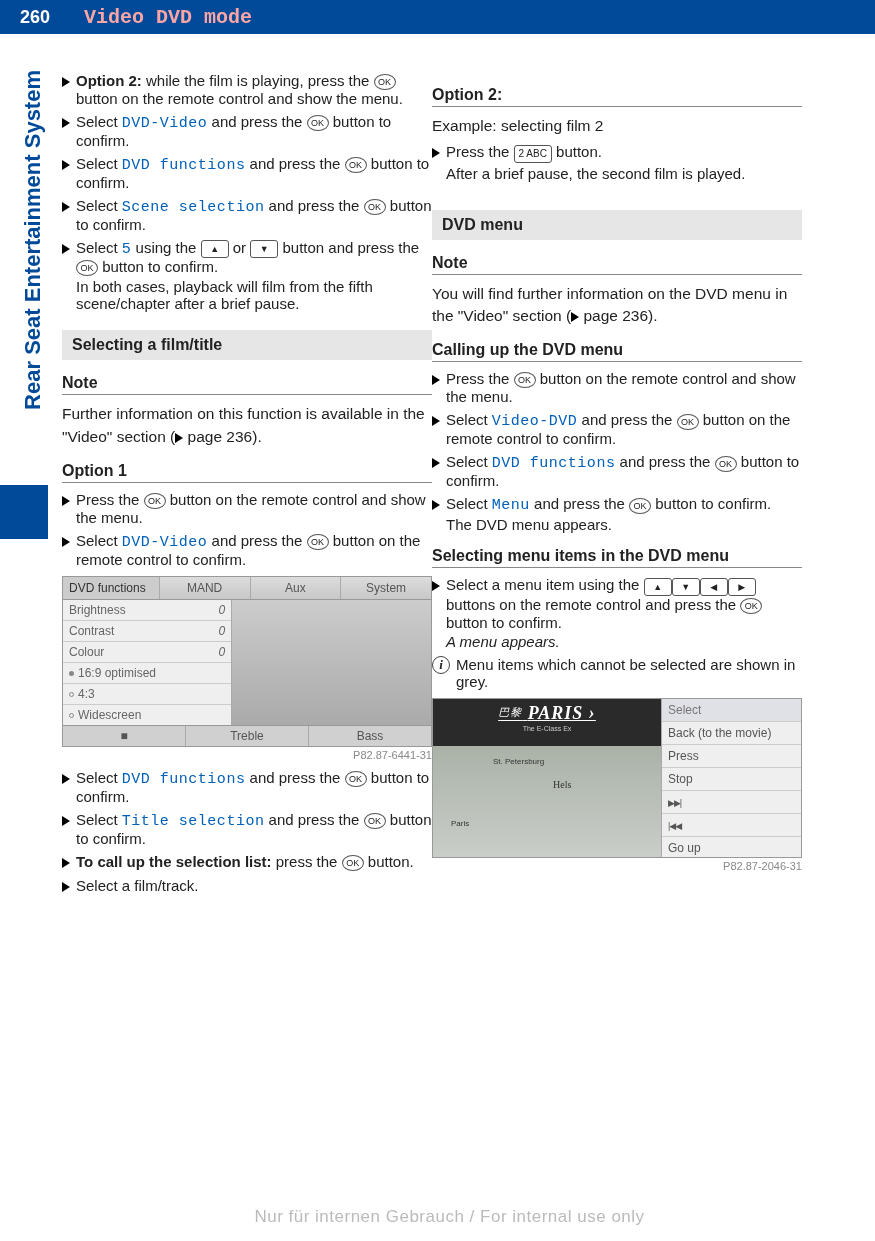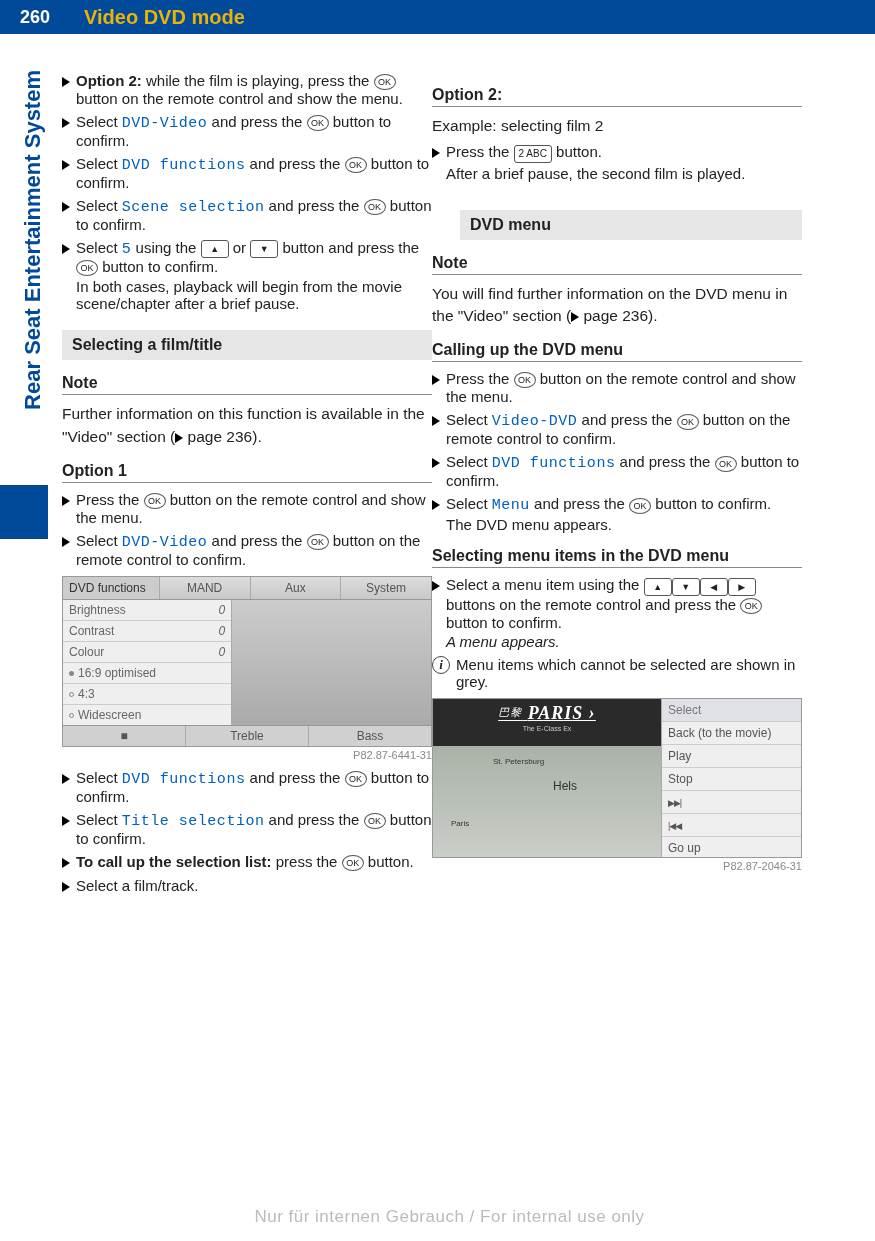--- a/index.html
+++ b/index.html
@@ -22,27 +22,28 @@
     color: #fff;
     width: 70px;
     display: flex;
     align-items: center;
     justify-content: center;
     font-weight: bold;
     font-size: 18px;
   }
   .chapter-title {
     background: #004a99;
-    color: #eab308;
+    color: #fca5a5;
     flex: 1;
     display: flex;
     align-items: center;
     padding-left: 14px;
     font-size: 20px;
     font-weight: bold;
+    font-family: Liberation Mono, monospace;
   }
   .sidebar-tab {
     position: absolute;
     left: 20px;
     top: 70px;
     writing-mode: vertical-rl;
     transform: rotate(180deg);
     color: #004a99;
     font-weight: bold;
     font-size: 22px;
@@ -172,21 +173,21 @@
   }
   .screenshot2 .movie {
     flex: 1;
     background: linear-gradient(#2a2a2a 0%, #2a2a2a 30%, #aab2a8 30%, #c9cec8 100%);
     position: relative;
     color: #fff;
   }
   .screenshot2 .movie .ptitle { position:absolute; top:4px; left:50%; transform:translateX(-50%); font-family: serif; font-style: italic; font-size: 18px; letter-spacing: 1px; text-decoration: underline;}
   .screenshot2 .movie .psub { position:absolute; top:26px; left:50%; transform:translateX(-50%); font-size: 7px; color:#ccc;}
   .screenshot2 .movie .city1 { position:absolute; top:58px; left:60px; font-size:8px; color:#333;}
-  .screenshot2 .movie .city2 { position:absolute; top:80px; left:120px; font-size:12px; color:#333;}
+  .screenshot2 .movie .city2 { position:absolute; top:80px; left:120px; font-size:10px; color:#333;font-family:Liberation Serif, serif;}
   .screenshot2 .movie .city3 { position:absolute; top:120px; left:18px; font-size:8px; color:#333;}
   .screenshot2 .menu {
     width: 140px;
     background: #efefef;
     border-left: 1px solid #aaa;
     display: flex;
     flex-direction: column;
   }
   .screenshot2 .menu div {
     padding: 4px 6px;
@@ -254,21 +255,21 @@
       <span class="tri"></span>
       <div class="body">
         <span>Select </span><span class="menu-term">Scene selection</span><span> and press the </span><span class="ok-btn">OK</span><span> button to confirm.</span>
       </div>
     </div>
 
     <div class="step">
       <span class="tri"></span>
       <div class="body">
         <span>Select </span><span class="menu-term">5</span><span> using the </span><span class="key-btn arrow-up"></span><span> or </span><span class="key-btn arrow-down"></span><span> button and press the </span><span class="ok-btn">OK</span><span> button to confirm.</span>
-        <div style="margin-top:2px;">In both cases, playback will begin from the movie scene/chapter after a brief pause.</div>
+        <div style="margin-top:2px;">In both cases, playback will film from the fifth scene/chapter after a brief pause.</div>
       </div>
     </div>
 
     <div class="section-box">Selecting a film/title</div>
 
     <div class="sub-h">Note</div>
     <p>
       <span>Further information on this function is available in the "Video" section (</span><span class="tri-sm"></span><span> page 236).</span>
     </p>
 
@@ -363,21 +364,21 @@
     <p>Example: selecting film 2</p>
 
     <div class="step" style="margin-top:6px;">
       <span class="tri"></span>
       <div class="body">
         <span>Press the </span><span class="key-btn">2 ABC</span><span> button.</span>
         <div style="margin-top:2px;">After a brief pause, the second film is played.</div>
       </div>
     </div>
 
-    <div class="section-box" style="margin-top:28px;margin-left:28px;">DVD menu</div>
+    <div class="section-box" style="margin-top:28px;">DVD menu</div>
 
     <div class="sub-h">Note</div>
     <p>
       <span>You will find further information on the DVD menu in the "Video" section (</span><span class="tri-sm"></span><span> page 236).</span>
     </p>
 
     <div class="sub-h">Calling up the DVD menu</div>
 
     <div class="step">
       <span class="tri"></span>
@@ -427,21 +428,21 @@
       <div class="movie">
         <div class="ptitle"><span style="font-size:11px; vertical-align:3px;">巴黎</span> <b>PARIS ›</b></div>
         <div class="psub">The E-Class Ex</div>
         <div class="city1">St. Petersburg</div>
         <div class="city2">Hels</div>
         <div class="city3">Paris</div>
       </div>
       <div class="menu">
         <div class="sel">Select</div>
         <div>Back (to the movie)</div>
-        <div>Play</div>
+        <div>Press</div>
         <div>Stop</div>
         <div><span class="fwd"></span></div>
         <div><span class="rew"></span></div>
         <div style="border-bottom:none;">Go up</div>
       </div>
     </div>
     <div class="img-caption">P82.87-2046-31</div>
 
   </div>
 </div>

